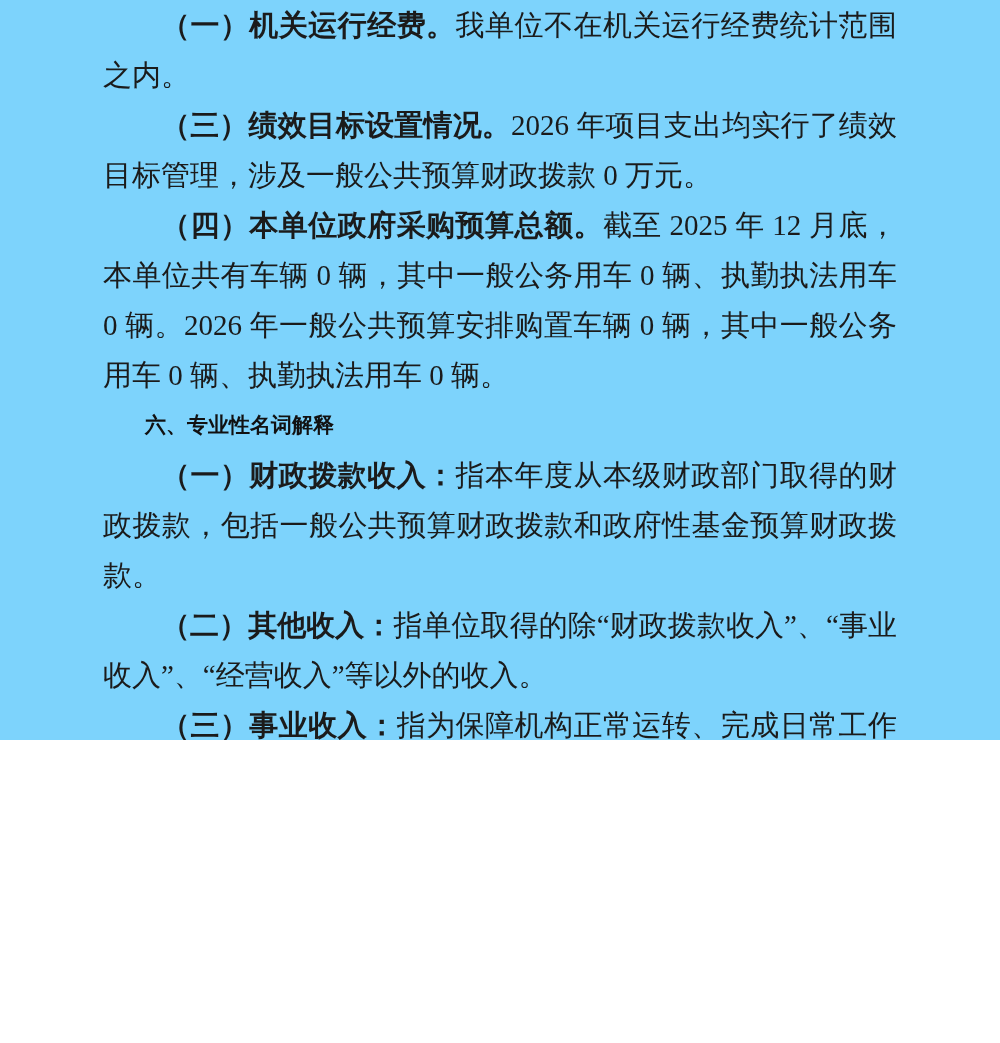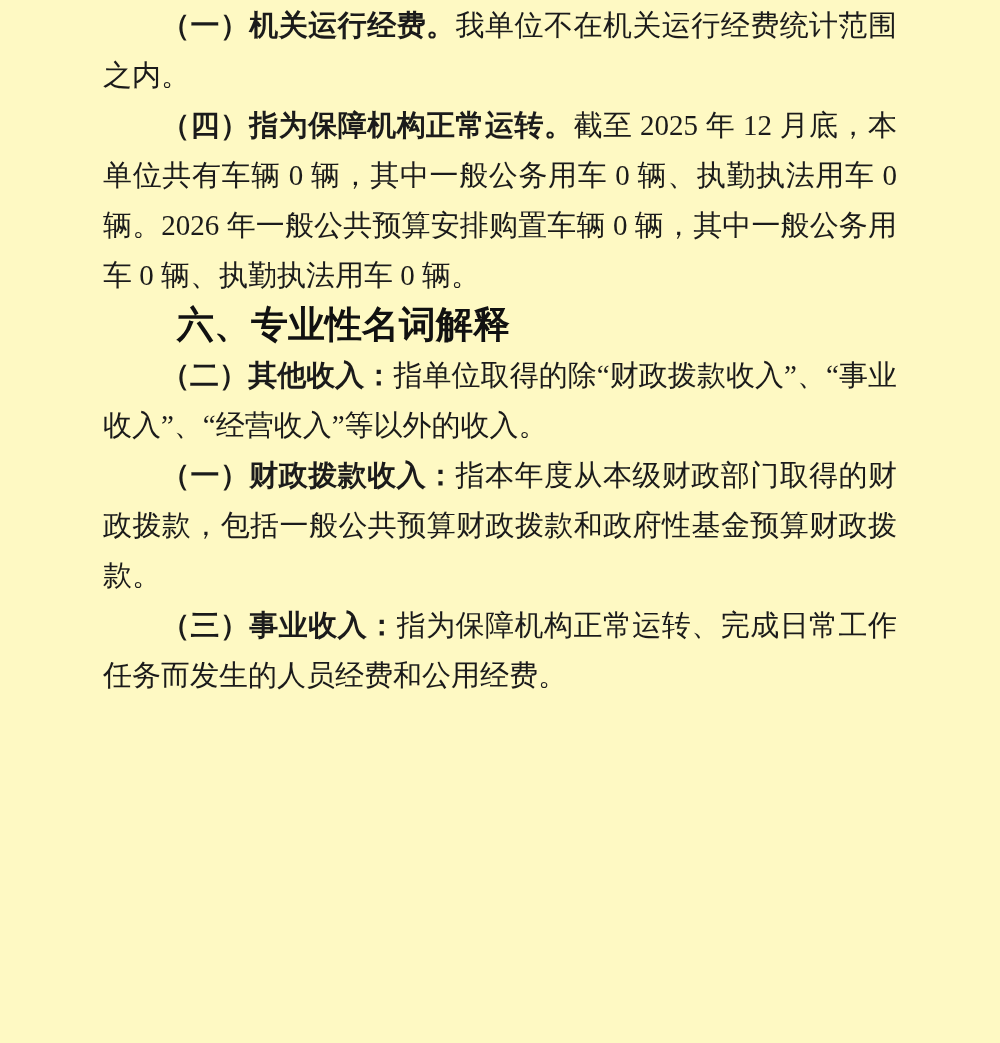--- a/index.html
+++ b/index.html
@@ -3,23 +3,23 @@
 <meta charset="utf-8">
 <style>
   html, body {
     margin: 0;
     padding: 0;
     background: #ffffff;
   }
   .page {
     position: relative;
     width: 1000px;
-    height: 1043px;
+    height: 740px;
     margin: 0 auto;
-    background: #fef9c3;
+    background: #7dd3fc;
     overflow: hidden;
     box-sizing: border-box;
     padding: 0 103px 0 103px;
   }
   .doc {
     width: 100%;
     font-family: "Liberation Serif", "DejaVu Serif", serif;
     font-size: 29px;
     line-height: 50px;
     color: #1b1b1b;
@@ -30,30 +30,31 @@
     text-indent: 2em;
   }
   .doc p.para .lead {
     font-weight: bold;
   }
   .doc h2.heading {
     margin: 0;
     text-indent: 2em;
     font-family: "Liberation Sans", "DejaVu Sans", sans-serif;
     font-weight: bold;
-    font-size: 37px;
+    font-size: 21px;
     line-height: 50px;
     color: #111111;
   }
 </style>
 </head>
 <body>
 
 <div class="page">
   <div class="doc" id="doc">
       <p class="para"><span class="lead">（一）机关运行经费。</span>我单位不在机关运行经费统计范围之内。</p>
-      <p class="para"><span class="lead">（四）指为保障机构正常运转。</span>截至 2025 年 12 月底，本单位共有车辆 0 辆，其中一般公务用车 0 辆、执勤执法用车 0 辆。2026 年一般公共预算安排购置车辆 0 辆，其中一般公务用车 0 辆、执勤执法用车 0 辆。</p>
+      <p class="para"><span class="lead">（三）绩效目标设置情况。</span>2026 年项目支出均实行了绩效目标管理，涉及一般公共预算财政拨款 0 万元。</p>
+      <p class="para"><span class="lead">（四）本单位政府采购预算总额。</span>截至 2025 年 12 月底，本单位共有车辆 0 辆，其中一般公务用车 0 辆、执勤执法用车 0 辆。2026 年一般公共预算安排购置车辆 0 辆，其中一般公务用车 0 辆、执勤执法用车 0 辆。</p>
       <h2 class="heading">六、专业性名词解释</h2>
+      <p class="para"><span class="lead">（一）财政拨款收入：</span>指本年度从本级财政部门取得的财政拨款，包括一般公共预算财政拨款和政府性基金预算财政拨款。</p>
       <p class="para"><span class="lead">（二）其他收入：</span>指单位取得的除“财政拨款收入”、“事业收入”、“经营收入”等以外的收入。</p>
-      <p class="para"><span class="lead">（一）财政拨款收入：</span>指本年度从本级财政部门取得的财政拨款，包括一般公共预算财政拨款和政府性基金预算财政拨款。</p>
       <p class="para"><span class="lead">（三）事业收入：</span>指为保障机构正常运转、完成日常工作任务而发生的人员经费和公用经费。</p>
     </div>
 </div>
 
 </body></html>

